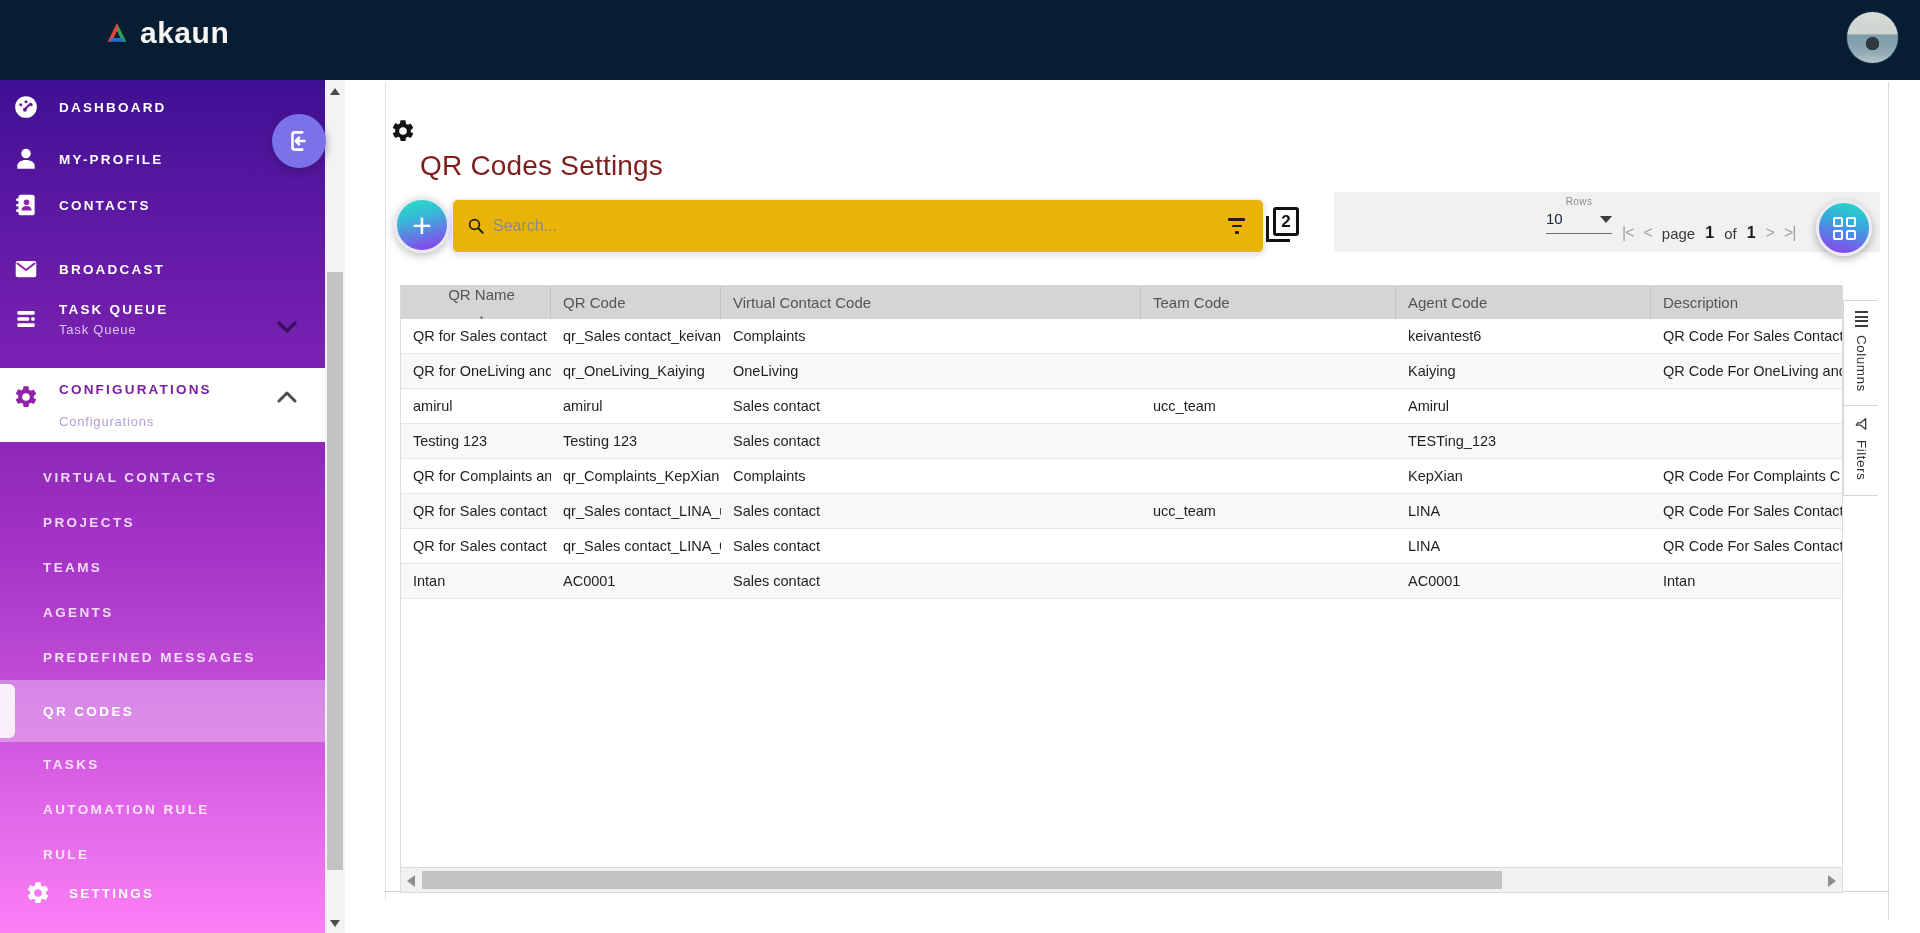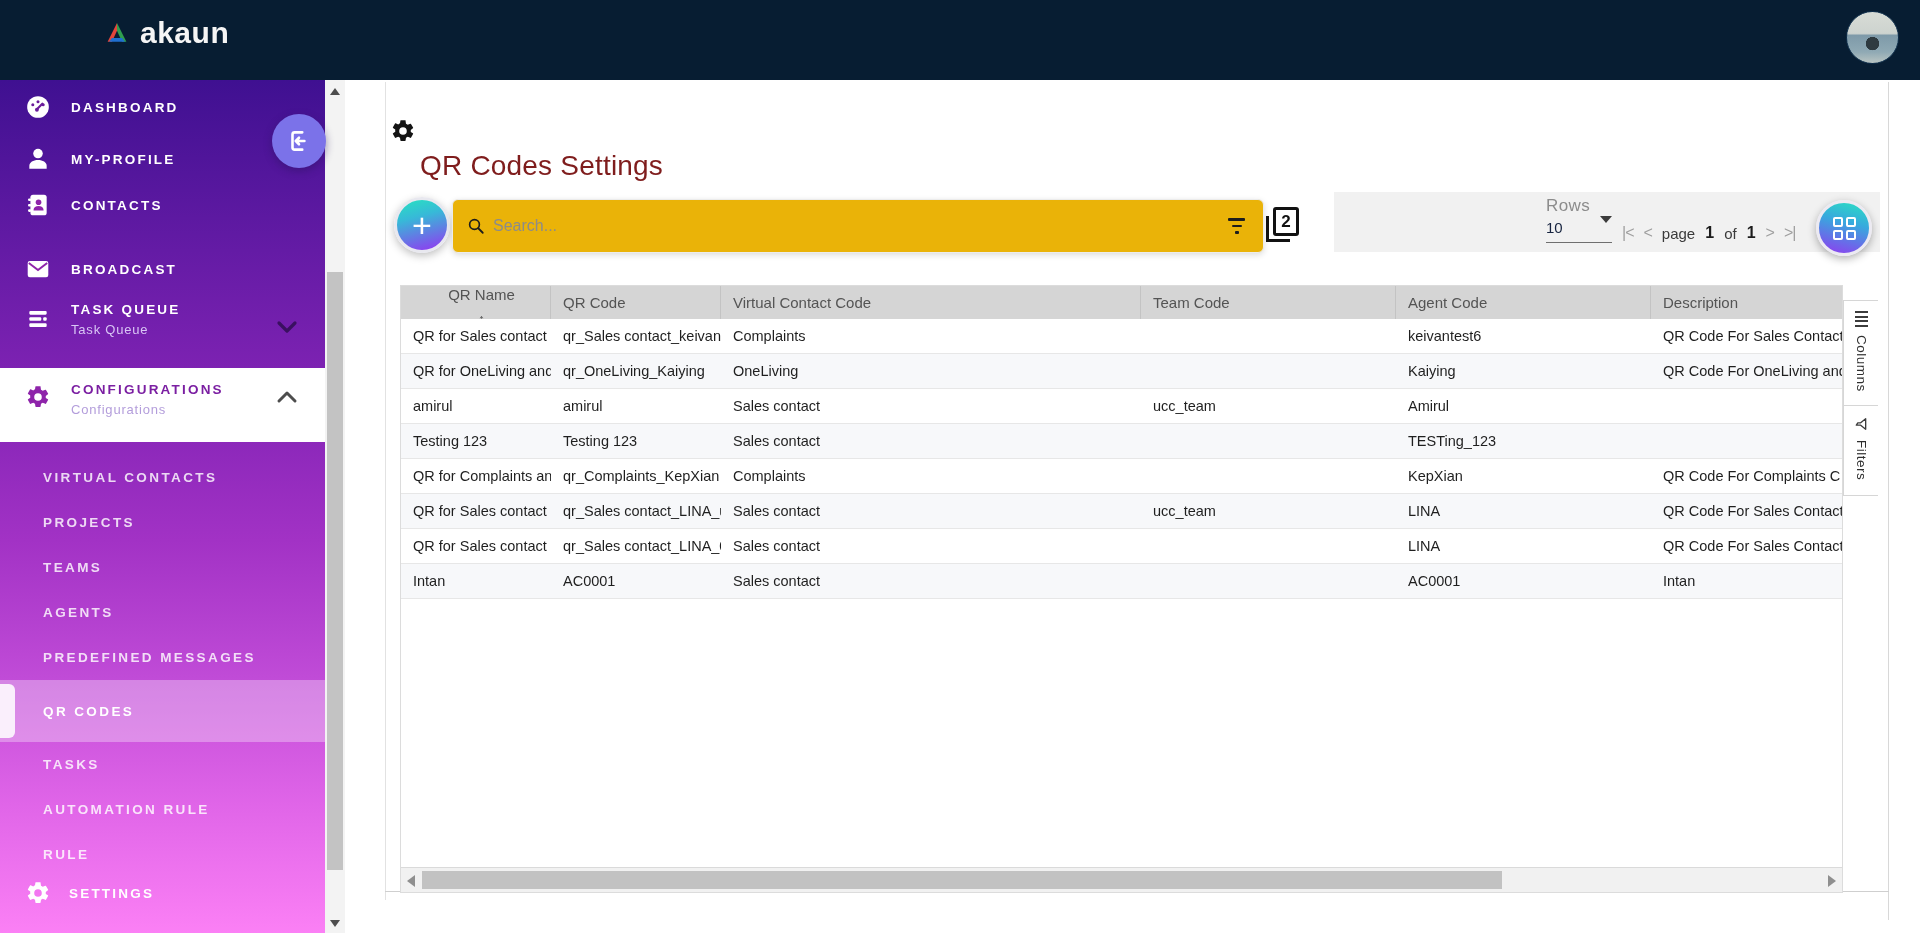--- a/index.html
+++ b/index.html
@@ -12,21 +12,21 @@
   .brand-text { color:#f5f5f5; font-size:30px; font-weight:bold; letter-spacing:.5px; }
   .avatar { position:absolute; left:1846px; top:11px; width:53px; height:53px; border-radius:50%;
             background:
               radial-gradient(circle at 50% 62%, #2e3a40 0 16%, transparent 17%),
               linear-gradient(180deg,#d8dcd6 0%,#cdd3cf 42%,#7e9aa9 46%,#8fa9b4 78%,#b9c4c2 100%);
             border:1px solid #10304d; }
 
   
   .sidebar { position:absolute; left:0; top:80px; width:325px; height:853px;
              background:linear-gradient(180deg,#3f1091 0%,#641ba5 20%,#8424b6 38%,#a232c5 54%,#c04bd7 70%,#e065e8 85%,#fb80f5 100%); }
-  .side-item { position:absolute; left:0; width:325px; display:flex; align-items:center; gap:20px; padding-left:25px; cursor:pointer; }
+  .side-item { position:absolute; left:0; width:325px; display:flex; align-items:center; gap:20px; padding-left:13px; cursor:pointer; }
   .side-item .lbl { color:#fff; font-size:13.5px; font-weight:bold; letter-spacing:2.2px; }
   .side-item .sub { color:#d9c6f5; font-size:13px; letter-spacing:.8px; font-weight:normal; }
   .icon-24 { width:26px; height:26px; flex:0 0 26px; }
   .cfg-block { position:absolute; left:0; top:288px; width:325px; height:74px; background:#ffffff; }
   .cfg-block .lbl { color:#7b1fa2; }
   .cfg-block .sub { color:#b39ddb; }
   .chev { position:absolute; }
   .logout-fab { position:absolute; left:272px; top:34px; width:54px; height:54px; border-radius:50%;
                 background:#7b72e9; box-shadow:0 3px 8px rgba(40,20,90,.45);
                 display:flex; align-items:center; justify-content:center; cursor:pointer; z-index:5; }
@@ -68,21 +68,21 @@
   .filterlist i { display:block; background:#1d1d1d; height:2.4px; border-radius:1px; }
   .copy2 { position:absolute; left:1264px; top:206px; width:36px; height:38px; cursor:pointer; }
   .copy2 .back { position:absolute; left:2px; bottom:2px; width:24px; height:26px;
                  border-left:3px solid #111; border-bottom:3px solid #111; }
   .copy2 .front { position:absolute; right:1px; top:1px; width:26px; height:29px; border:3px solid #111;
                   border-radius:3px; background:#fff; display:flex; align-items:center; justify-content:center;
                   font-size:17px; font-weight:bold; color:#111; }
 
   .rows-strip { position:absolute; left:1334px; top:192px; width:546px; height:60px; background:#f1f1f1; }
   .rows-select { position:absolute; left:1546px; top:196px; width:66px; cursor:pointer; }
-  .rows-label { font-size:17px; color:#8c8c8c; letter-spacing:.4px; }
+  .rows-label { font-size:10px; color:#8c8c8c; letter-spacing:.4px;text-align:center; }
   .rows-value { font-size:15px; color:#16233f; margin-top:3px; }
   .rows-underline { margin-top:6px; height:1px; background:#6f6f6f; width:66px; }
   .rows-caret { position:absolute; right:0; top:20px; width:0; height:0;
                 border-left:6px solid transparent; border-right:6px solid transparent; border-top:7px solid #3c3c3c; }
   .pager { position:absolute; left:1622px; top:224px; display:flex; align-items:center; gap:10px;
            font-size:15px; color:#3a3a3a; }
   .pg-nav { color:#9f9f9f; font-size:16px; letter-spacing:-1px; cursor:pointer; }
   .pg-num { font-weight:bold; font-size:16px; color:#1c1c1c; }
   .grid-btn { position:absolute; left:1816px; top:200px; width:56px; height:56px; border-radius:50%;
               background:linear-gradient(195deg,#2bd9c6 5%,#38a8de 40%,#8a43ef 95%);
@@ -200,21 +200,21 @@
   </div>
   <svg class="chev" style="left:276px;top:240px;" width="22" height="14" viewBox="0 0 22 14">
     <path d="M3 3 L11 11 L19 3" fill="none" stroke="#3a1060" stroke-width="3.2" stroke-linecap="round" stroke-linejoin="round"></path>
   </svg>
 
   <div class="cfg-block">
     <div class="side-item" style="top:14px;align-items:flex-start;">
       <svg class="icon-24" viewBox="0 0 24 24" style="margin-top:2px;">
         <path fill="#8e24aa" d="M19.14,12.94a7.14,7.14 0 0,0 .06-.94 7.14,7.14 0 0,0-.06-.94l2.03-1.58a.5.5 0 0,0 .12-.64l-1.92-3.32a.5.5 0 0,0-.61-.22l-2.39.96a7.3,7.3 0 0,0-1.62-.94l-.36-2.54A.5.5 0 0,0 13.9,2h-3.8a.5.5 0 0,0-.49.42l-.36,2.54a7.3,7.3 0 0,0-1.62.94l-2.39-.96a.5.5 0 0,0-.61.22L2.71,8.48a.5.5 0 0,0 .12.64l2.03,1.58a7.14,7.14 0 0,0 0,1.88L2.83,14.16a.5.5 0 0,0-.12.64l1.92,3.32c.13.23.4.32.61.22l2.39-.96c.5.38 1.03.7 1.62.94l.36,2.54c.04.24.25.42.49.42h3.8c.24,0 .45-.18.49-.42l.36-2.54a7.3,7.3 0 0,0 1.62-.94l2.39.96c.22.09.48,0 .61-.22l1.92-3.32a.5.5 0 0,0-.12-.64zM12,15.5A3.5,3.5 0 1,1 15.5,12 3.5,3.5 0 0,1 12,15.5z"></path>
       </svg>
-      <span style="display:flex;flex-direction:column;gap:5px;">
+      <span style="display:flex;flex-direction:column;gap:17px;">
         <span class="lbl">CONFIGURATIONS</span>
         <span class="sub">Configurations</span>
       </span>
     </div>
     <svg class="chev" style="left:276px;top:22px;" width="22" height="14" viewBox="0 0 22 14">
       <path d="M3 11 L11 3 L19 11" fill="none" stroke="#4d4d4d" stroke-width="3" stroke-linecap="round" stroke-linejoin="round"></path>
     </svg>
   </div>
 
   <div class="subnav">

